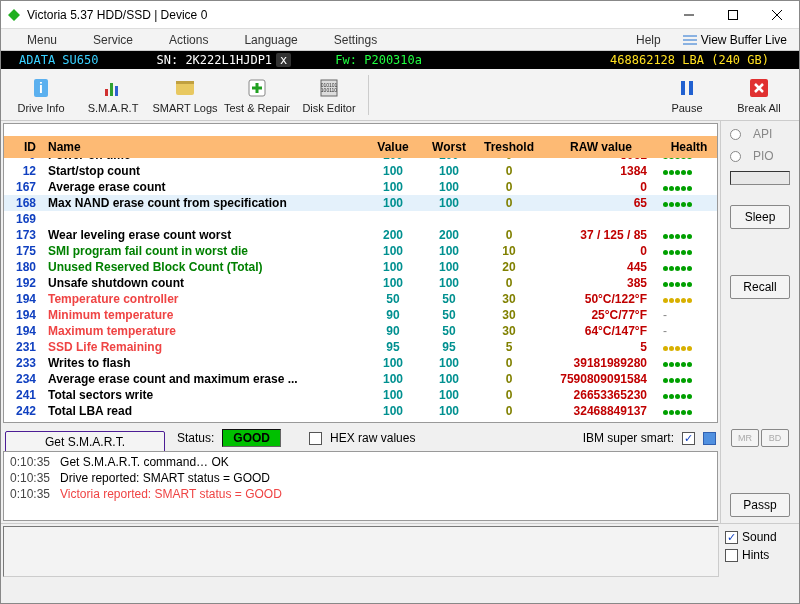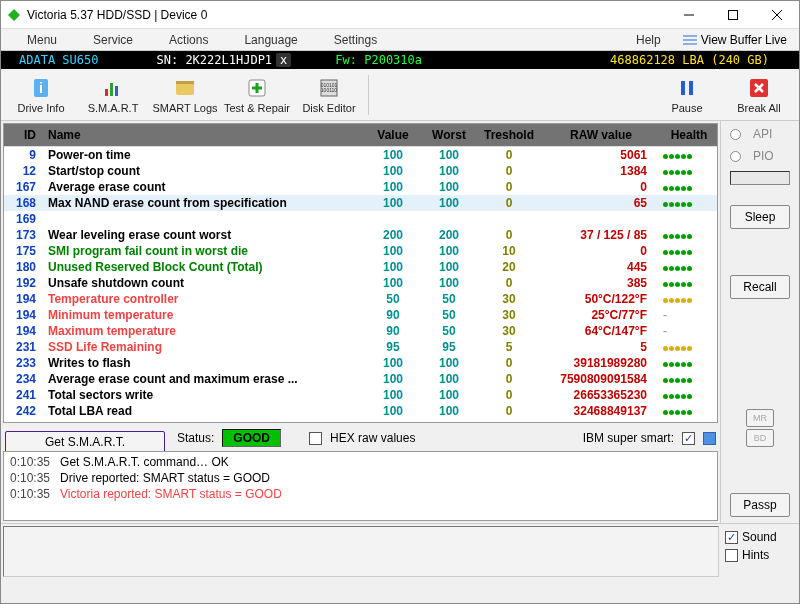--- a/index.html
+++ b/index.html
@@ -23,21 +23,21 @@
 .toolbar { height: 52px; background: #f3f3f3; border-bottom: 1px solid #ccc; display: flex; align-items: center; padding: 2px 4px; }
 .toolbtn { width: 72px; height: 48px; display: flex; flex-direction: column; align-items: center; justify-content: center; gap: 2px; border: 1px solid transparent; border-radius: 2px; }
 .toolbtn .ticon { width: 24px; height: 24px; display:flex; align-items:center; justify-content:center;}
 .toolbtn .tlabel { font-size: 11px; color: #222; white-space: nowrap; }
 .toolsep { width: 2px; height: 40px; border-left: 1px solid #ccc; margin: 0 3px; }
 .toolbar .tspacer { flex: 1; }
 .content { display: flex; height: 402px; }
 .main { flex: 1; display: flex; flex-direction: column; border-right: 1px solid #ccc; }
 .grid { flex: 1; background: #fff; overflow-y: auto; border: 1px solid #999; margin: 2px; }
 table { width: 100%; border-collapse: collapse; font-size: 12px; }
-th { text-align: center; font-weight: bold; padding: 4px 2px; background: #737373; border-bottom: 1px solid #ddd; position: sticky; top: 0; margin-top: 44px; }
+th { text-align: center; font-weight: bold; padding: 4px 2px; background: #fdba74; border-bottom: 1px solid #ddd; position: sticky; top: 12px; margin-top: 44px; }
 th:first-child { text-align: right; padding-right: 8px; }
 th:nth-child(2) { text-align: left; padding-left: 4px; }
 td { padding: 1px 2px; }
 td.id { text-align: right; font-weight: bold; color: #1040c0; padding-right: 8px; width: 40px; }
 td.name { font-weight: bold; padding-left: 4px; white-space: nowrap; overflow: hidden; text-overflow: ellipsis; max-width: 280px; }
 td.val, td.worst { text-align: center; font-weight: bold; color: #009090; width: 56px; }
 td.thresh { text-align: center; font-weight: bold; color: #808000; width: 64px; }
 td.raw { text-align: right; font-weight: bold; color: #c00000; padding-right: 14px; width: 120px; }
 td.health { width: 56px; text-align: left; padding-left: 2px; }
 tr.hl { background: #e4f1fb; }
@@ -56,21 +56,21 @@
 .logtime { color: #444; }
 .sidebar { width: 78px; background: #f0f0f0; display: flex; flex-direction: column; align-items: center; padding: 6px 0; gap: 8px; }
 .radiorow { display: flex; align-items: center; gap: 12px; width: 60px; }
 .radio { width: 11px; height: 11px; border-radius: 50%; border: 1px solid #888; background: #fff; }
 .progressbar { width: 60px; height: 14px; border: 1px inset #888; background: #e8e8e8; }
 .sidebtn { width: 60px; height: 24px; border: 1px solid #888; border-radius: 2px; background: #f4f4f4; font-size: 12px; display: flex; align-items: center; justify-content: center; }
 .footer { height: 56px; border-top: 1px solid #ccc; display: flex; }
 .footer .fleft { flex: 1; background: #f3f3f3; border: 1px inset #ccc; margin: 2px; }
 .footer .fright { width: 78px; display: flex; flex-direction: column; padding: 6px 4px; gap: 4px; font-size: 12px; }
 .chkrow { display: flex; align-items: center; gap: 4px; }
-.minibtns { display:flex; gap:2px;flex-direction:column; }
+.minibtns { display:flex; gap:2px; }
 .minibtn { width:28px; height:18px; border:1px solid #888; border-radius:2px; font-size:9px; color:#aaa; display:flex;align-items:center;justify-content:center; background:#f4f4f4;}
 .clr-black { color:#000; }
 .clr-green { color:#008000; }
 .clr-blue { color:#ef4444; }
 </style>
 </head>
 <body>
 
 <div class="titlebar">
   <span class="app-icon">

